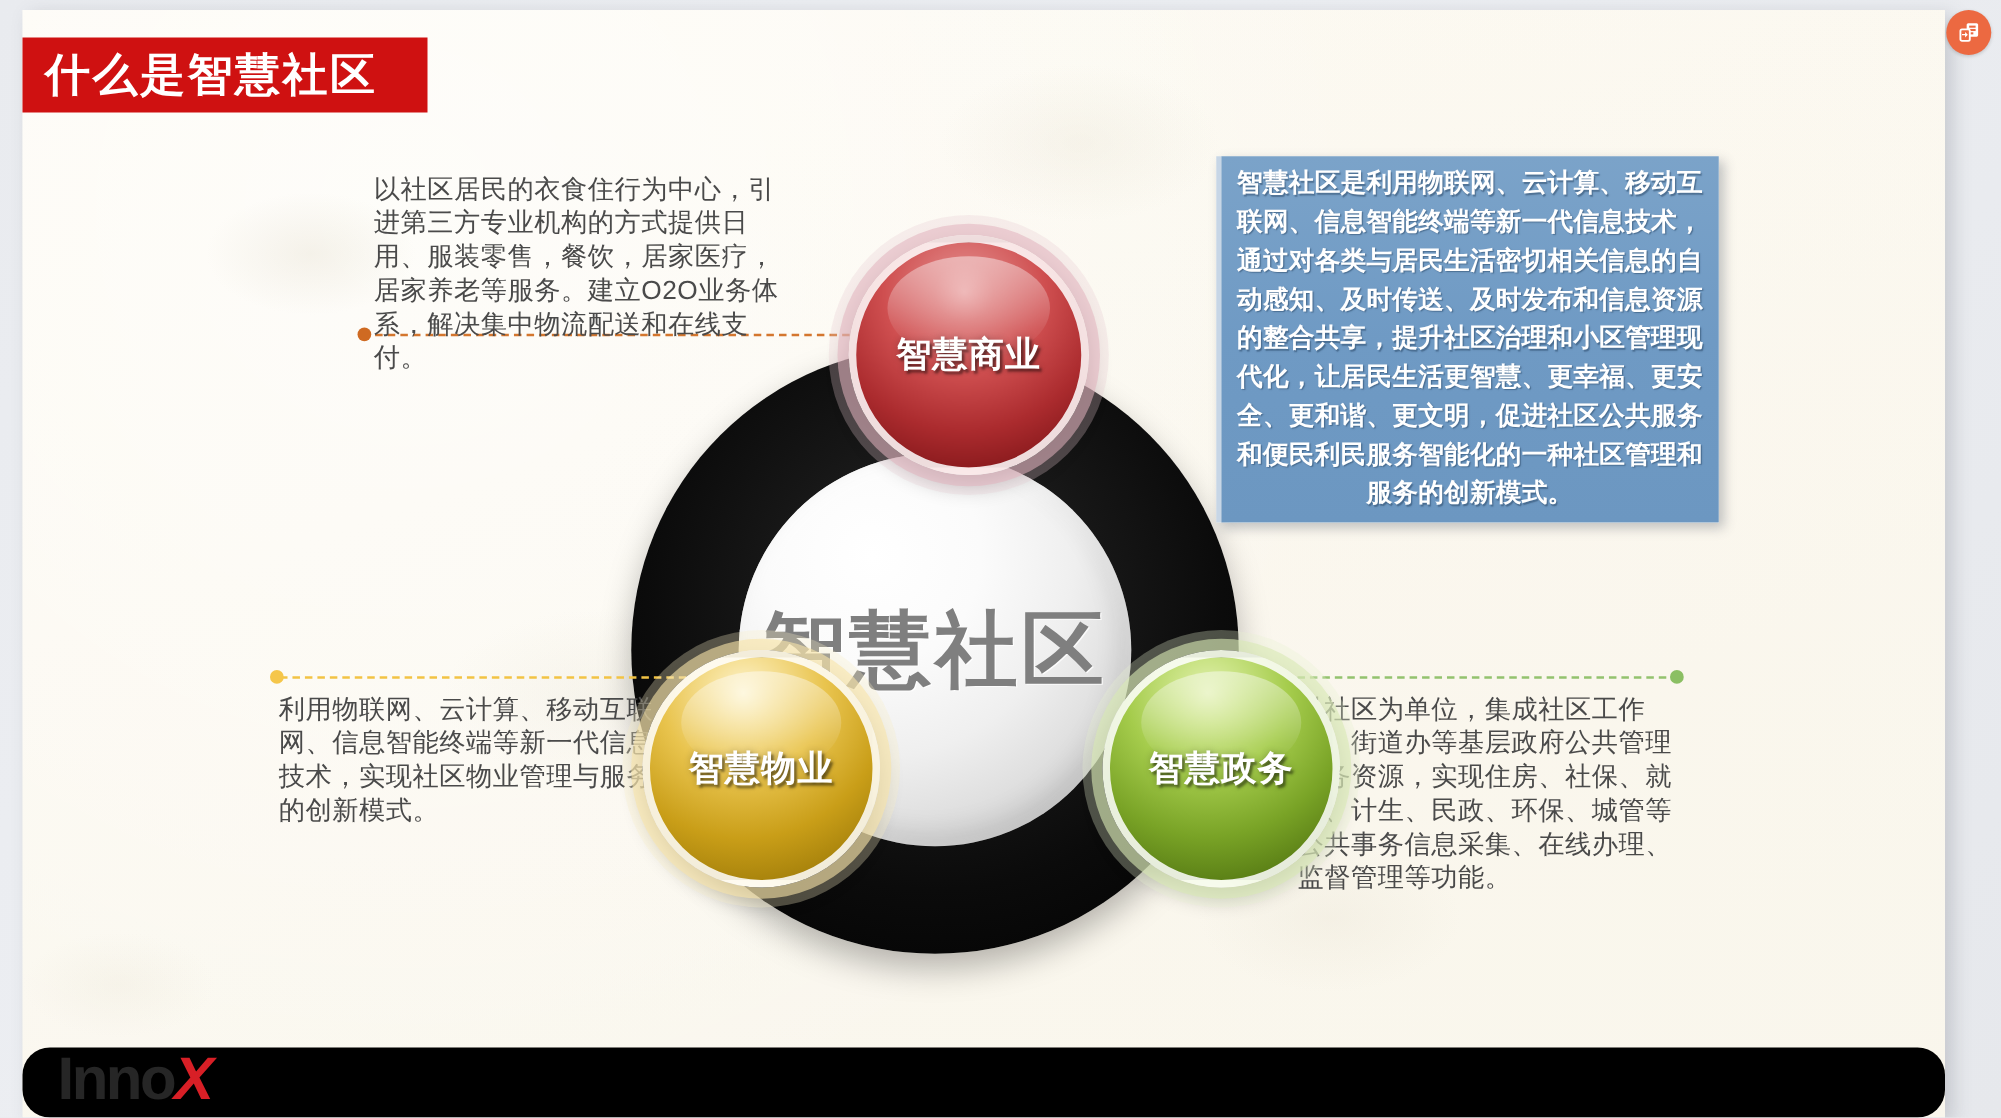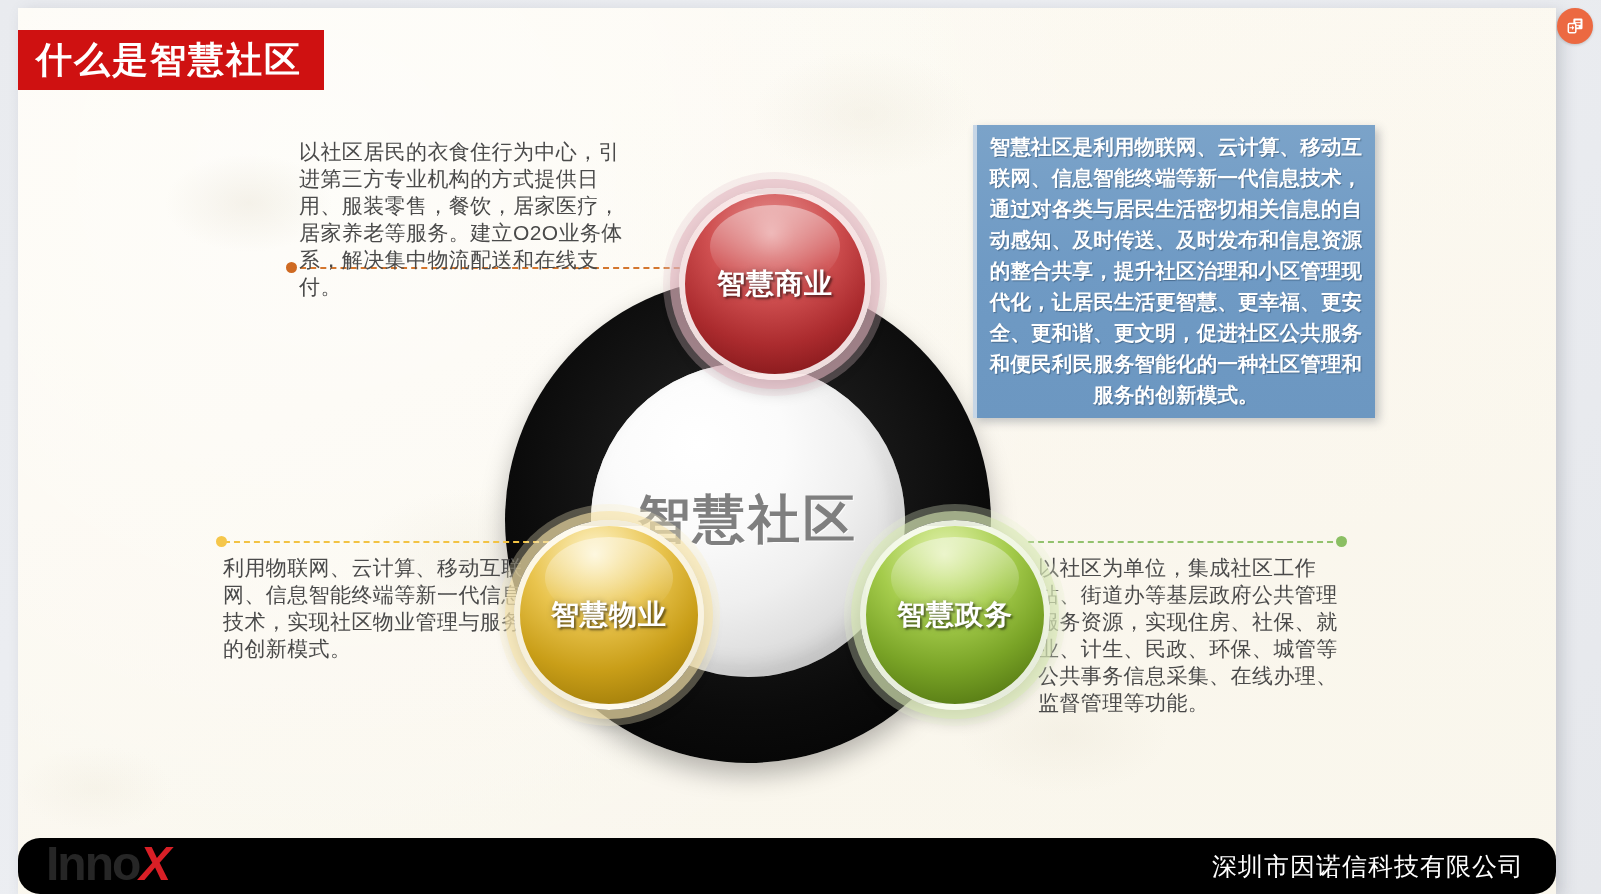--- a/index.html
+++ b/index.html
@@ -48,21 +48,21 @@
       radial-gradient(ellipse 110px 60px at 5% 88%, rgba(230,224,208,.22) 0%, rgba(255,255,255,0) 70%);
     pointer-events:none;
   }
 
   
   #title-banner {
     position: absolute;
     left: 0px;
     top: 22px;
     height: 60px;
-    padding: 0 22px 0 18px;
+    padding: 0 40px 0 18px;
     background: #cf1111;
     display: flex;
     align-items: center;
     z-index: 6;
   }
   #title-banner .title-text {
     color: #ffffff;
     font-size: 36px;
     font-weight: bold;
     letter-spacing: 2px;
@@ -113,21 +113,21 @@
     height: 314px;
     border-radius: 50%;
     background:
       radial-gradient(circle at 34% 26%, #ffffff 0%, #fbfbfb 28%, #efefef 52%, #d9d9d9 76%, #c6c6c6 100%);
     box-shadow: inset -6px -8px 22px rgba(0,0,0,.13), inset 4px 6px 16px rgba(255,255,255,.9);
     display: flex;
     align-items: center;
     justify-content: center;
   }
   .ring-inner .center-label {
-    font-size: 52px;
+    font-size: 66px;
     font-weight: bold;
     color: #7f7f7f;
     letter-spacing: 3px;
     text-shadow: 1px 1px 0 rgba(255,255,255,.8);
     text-align: right;
   }
 
   
   .sphere {
     position: absolute;
@@ -170,21 +170,21 @@
   
   #sphere-property {
     left: 496px; top: 512px;
     width: 178px; height: 178px;
     background: radial-gradient(circle at 42% 16%, #fdf4d0 0%, #f6e199 14%, #e9c44e 36%, #c99e18 64%, #9d7a08 90%, #8a6a06 100%);
     border: 6px solid rgba(255,255,255,.85);
     box-shadow: 0 0 0 9px rgba(248,229,168,.6), 0 0 0 16px rgba(250,238,198,.3), 0 8px 18px rgba(0,0,0,.3);
   }
   
   #sphere-government {
-    left: 842px; top: 512px;
+    left: 864px; top: 512px;
     width: 178px; height: 178px;
     background: radial-gradient(circle at 44% 16%, #e2f0b2 0%, #cbe487 14%, #a5cc4c 36%, #79a326 64%, #4f7210 92%, #44640d 100%);
     border: 6px solid rgba(255,255,255,.85);
     box-shadow: 0 0 0 9px rgba(216,233,180,.6), 0 0 0 16px rgba(232,242,210,.3), 0 8px 18px rgba(0,0,0,.3);
   }
 
   
   .conn-line {
     position: absolute;
     height: 0;
@@ -325,21 +325,20 @@
     <div class="desc" id="desc-property">利用物联网、云计算、移动互联网、信息智能终端等新一代信息技术，实现社区物业管理与服务的创新模式。</div>
 
     <div id="definition-box">
       <span class="def-text">智慧社区是利用物联网、云计算、移动互联网、信息智能终端等新一代信息技术，通过对各类与居民生活密切相关信息的自动感知、及时传送、及时发布和信息资源的整合共享，提升社区治理和小区管理现代化，让居民生活更智慧、更幸福、更安全、更和谐、更文明，促进社区公共服务和便民利民服务智能化的一种社区管理和服务的创新模式。</span>
     </div>
 
     <div id="footer-bar">
       <div id="footer-logo">
         <span class="logo-inno">Inno</span><span class="logo-x">X</span>
       </div>
-      <div id="footer-company">深圳市因诺信科技有限公司</div>
     </div>
 
   </div>
 
   <div id="corner-badge">
     <svg width="20" height="20" viewBox="0 0 24 24">
       <rect x="10" y="3" width="11" height="13" rx="1.5" fill="#ffffff"></rect>
       <rect x="12.4" y="5.4" width="6.2" height="2" fill="#ec6941"></rect>
       <rect x="12.4" y="8.6" width="6.2" height="2" fill="#ec6941"></rect>
       <rect x="12.4" y="11.8" width="4" height="2" fill="#ec6941"></rect>

